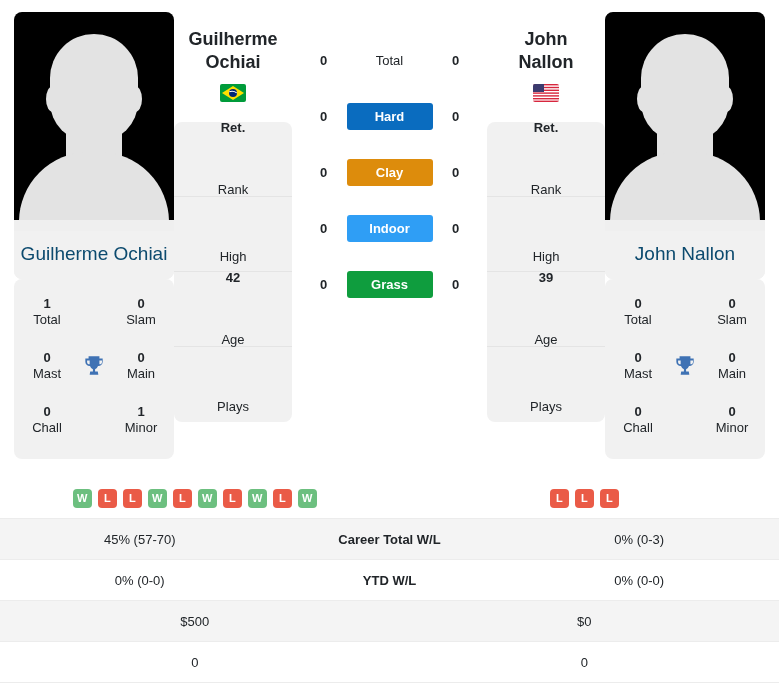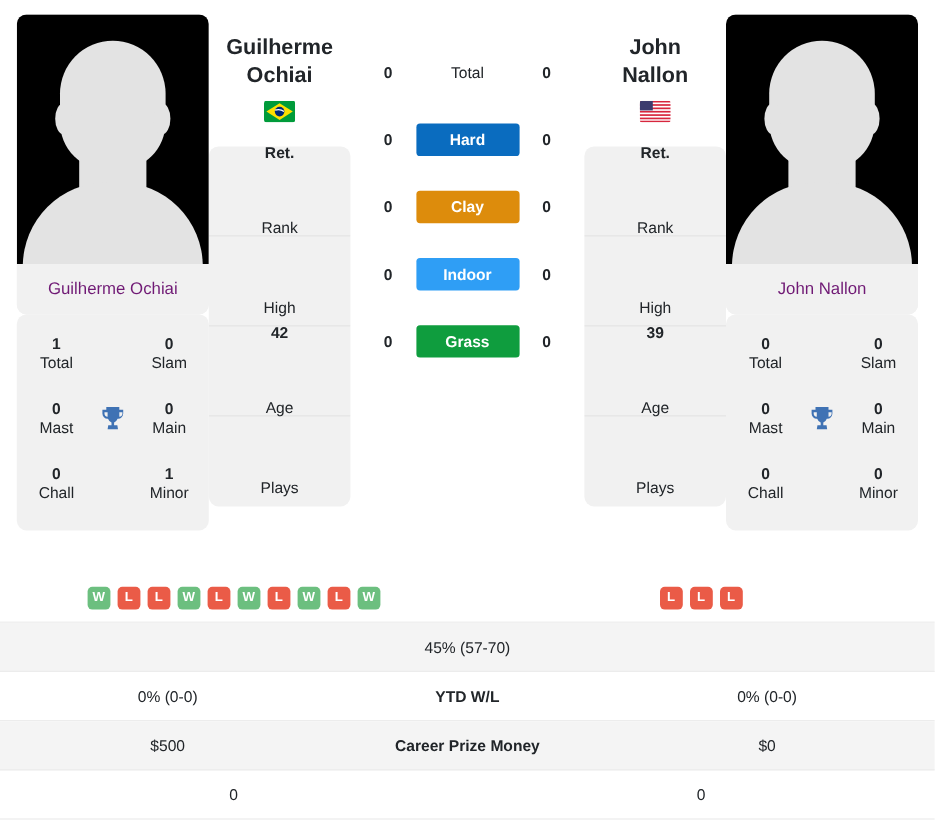--- a/index.html
+++ b/index.html
@@ -75,24 +75,25 @@
     top: 140px;
     transform: translateX(-50%);
     width: 150px;
     height: 80px;
     background: #e3e3e3;
     border-radius: 70px 70px 0 0;
   }
   .photo-caption {
     background: #f1f1f1;
     text-align: center;
-    font-size: 14px;
-    color: #701a75;
+    font-size: 19px;
+    color: #0c4a6e;
     padding: 12px 4px 13px 4px;
     line-height: 1.2;
+    margin-top: 11px;
   }
 
   
   .trophy-card {
     width: 160px;
     background: #f1f1f1;
     border-radius: 8px;
     margin-top: 0;
     padding: 0 0 12px 0;
   }
@@ -458,31 +459,32 @@
         <div class="form-badges" id="right-form">
             <span class="fb l">L</span>
             <span class="fb l">L</span>
             <span class="fb l">L</span>
           </div>
       </div>
     </div>
 
     <div class="cmp-row shaded">
       <div class="cmp-left">45% (57-70)</div>
+      <div class="cmp-mid">Career Total W/L</div>
+      <div class="cmp-right">0% (0-3)</div>
     </div>
 
     <div class="cmp-row">
       <div class="cmp-left">0% (0-0)</div>
       <div class="cmp-mid">YTD W/L</div>
       <div class="cmp-right">0% (0-0)</div>
     </div>
 
     <div class="cmp-row shaded">
       <div class="cmp-left">$500</div>
-      <div class="cmp-mid">Career Prize Money</div>
       <div class="cmp-right">$0</div>
     </div>
 
     <div class="cmp-row">
       <div class="cmp-left">0</div>
       <div class="cmp-right">0</div>
     </div>
 
   </div>
 </div>

